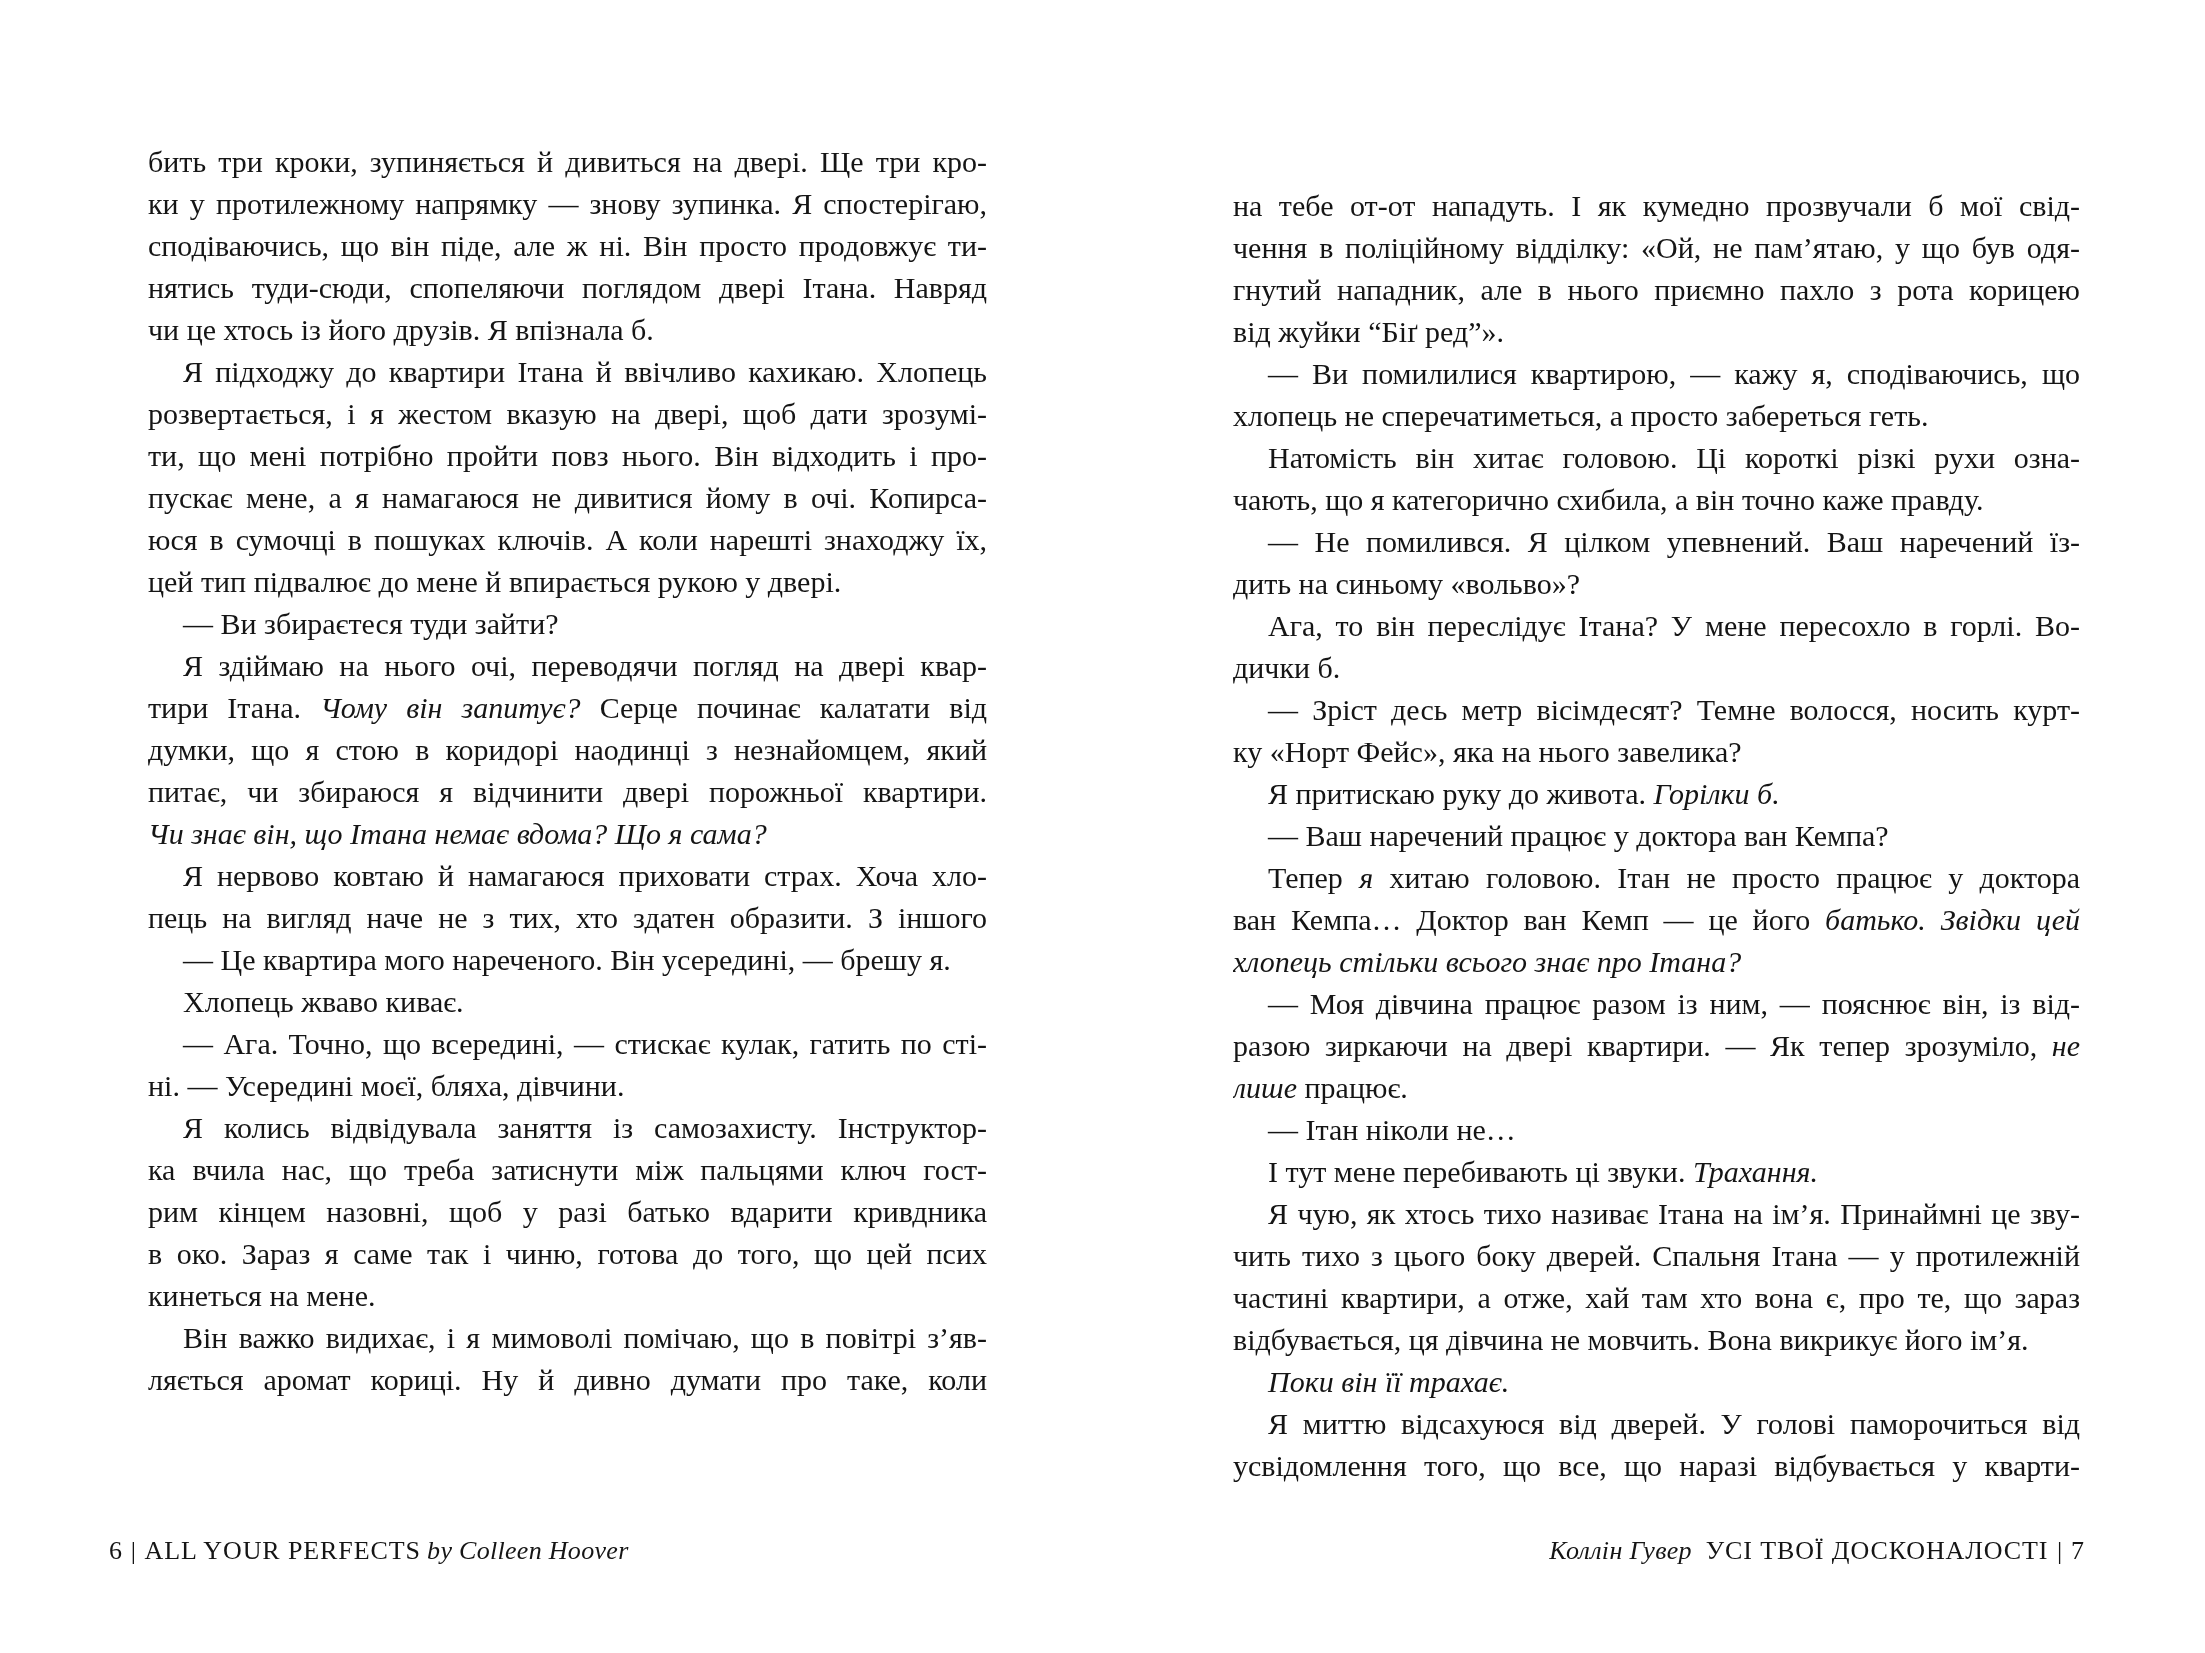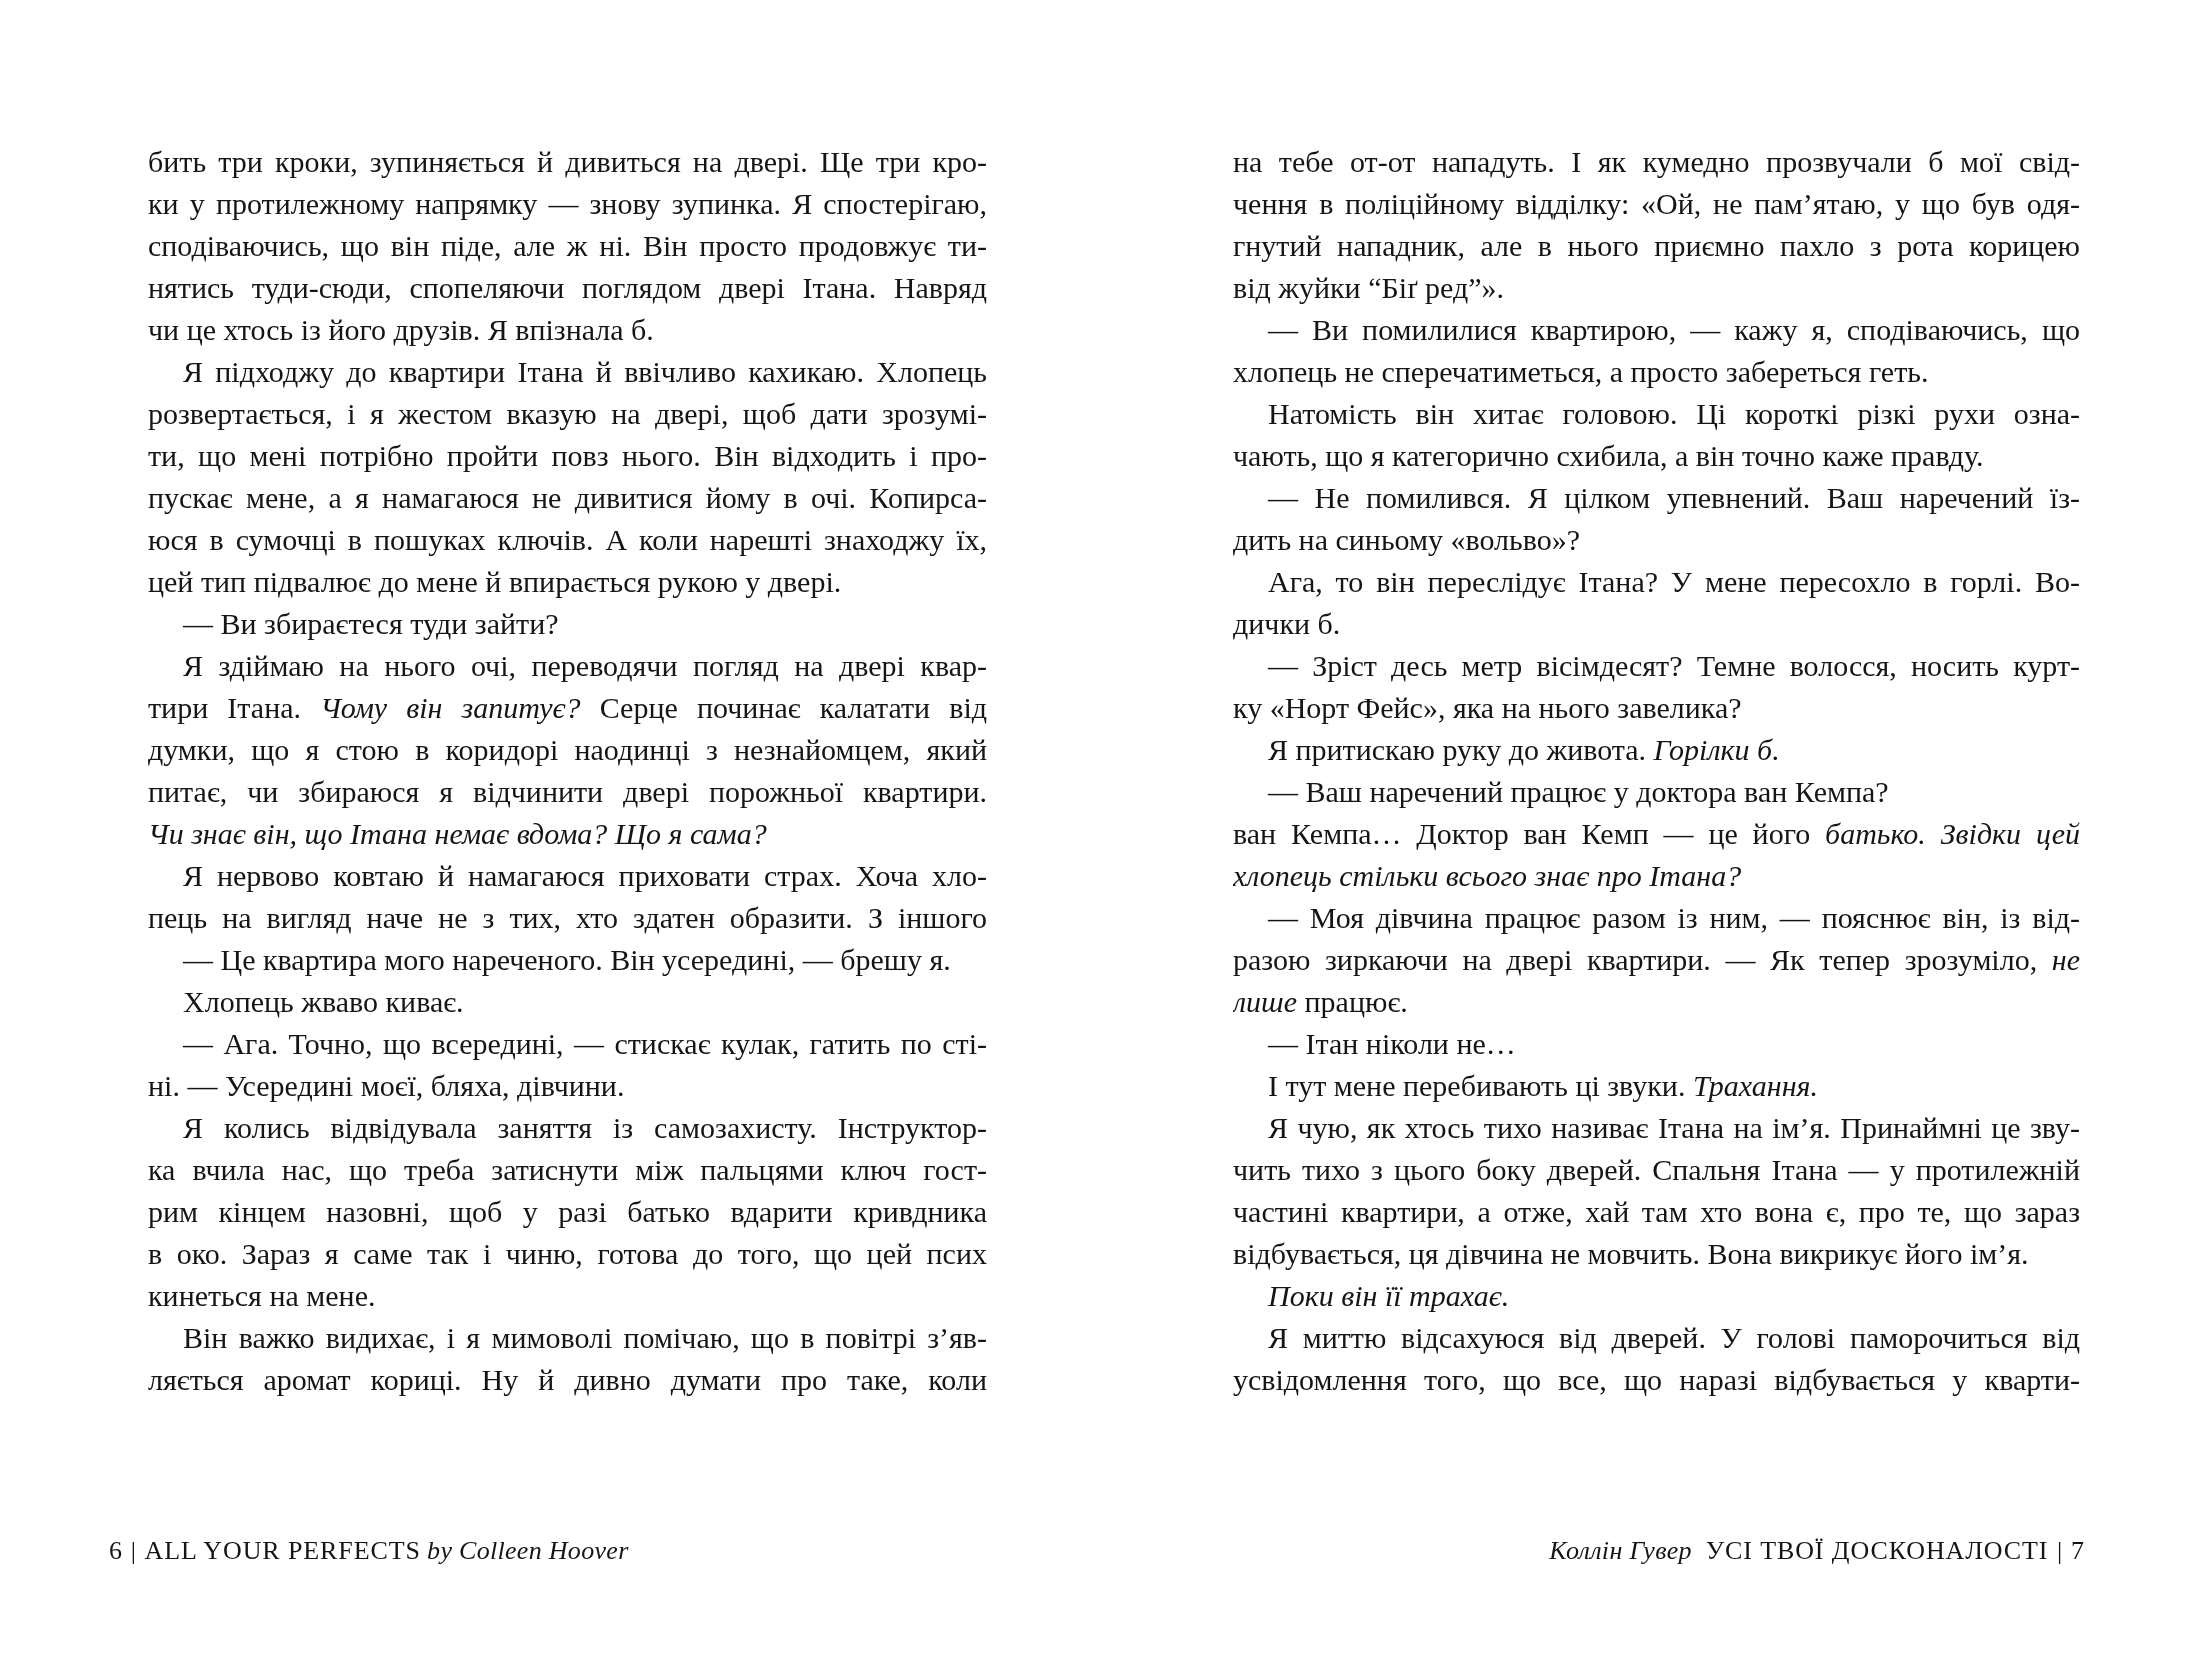--- a/index.html
+++ b/index.html
@@ -14,21 +14,21 @@
     overflow: hidden;
     padding-left: 28px;
   }
   .column {
     position: absolute;
     top: 141px;
     font-size: 30px;
     line-height: 42px;
   }
   #left-col  { left: 148px;  width: 839px; }
-  #right-col { left: 1233px; width: 847px; }
+  #right-col { left: 1233px; width: 847px; margin-top: 44px; }
   .line {
     text-align: justify;
     text-align-last: justify;
     height: 42px;
     overflow: hidden;
   }
   .line.end {
     text-align: left;
     text-align-last: left;
   }
@@ -97,20 +97,21 @@
       <div class="line ind"><span>Натомість він хитає головою. Ці короткі різкі рухи озна-</span></div>
       <div class="line end"><span>чають, що я категорично схибила, а він точно каже правду.</span></div>
       <div class="line ind"><span>— Не помилився. Я цілком упевнений. Ваш наречений їз-</span></div>
       <div class="line end"><span>дить на синьому «вольво»?</span></div>
       <div class="line ind"><span>Ага, то він переслідує Ітана? У мене пересохло в горлі. Во-</span></div>
       <div class="line end"><span>дички б.</span></div>
       <div class="line ind"><span>— Зріст десь метр вісімдесят? Темне волосся, носить курт-</span></div>
       <div class="line end"><span>ку «Норт Фейс», яка на нього завелика?</span></div>
       <div class="line ind end"><span>Я притискаю руку до живота. </span><i>Горілки б.</i></div>
       <div class="line ind end"><span>— Ваш наречений працює у доктора ван Кемпа?</span></div>
+      <div class="line ind"><span>Тепер </span><i>я</i><span> хитаю головою. Ітан не просто працює у доктора</span></div>
       <div class="line"><span>ван Кемпа… Доктор ван Кемп — це його </span><i>батько. Звідки цей</i></div>
       <div class="line end"><i>хлопець стільки всього знає про Ітана?</i></div>
       <div class="line ind"><span>— Моя дівчина працює разом із ним, — пояснює він, із від-</span></div>
       <div class="line"><span>разою зиркаючи на двері квартири. — Як тепер зрозуміло, </span><i>не</i></div>
       <div class="line end"><i>лише</i><span> працює.</span></div>
       <div class="line ind end"><span>— Ітан ніколи не…</span></div>
       <div class="line ind end"><span>І тут мене перебивають ці звуки. </span><i>Трахання.</i></div>
       <div class="line ind"><span>Я чую, як хтось тихо називає Ітана на ім’я. Принаймні це зву-</span></div>
       <div class="line"><span>чить тихо з цього боку дверей. Спальня Ітана — у протилежній</span></div>
       <div class="line"><span>частині квартири, а отже, хай там хто вона є, про те, що зараз</span></div>

